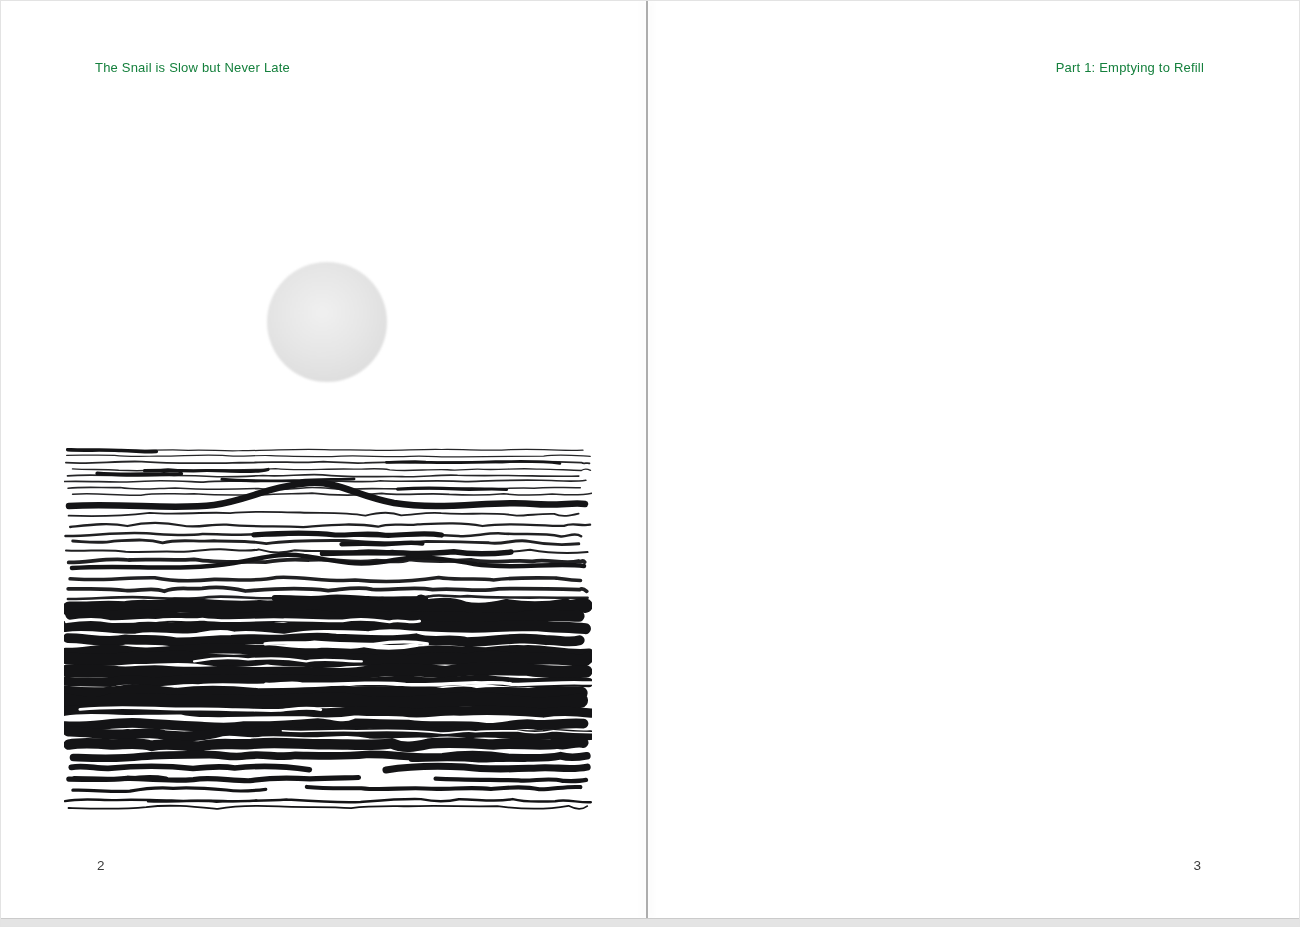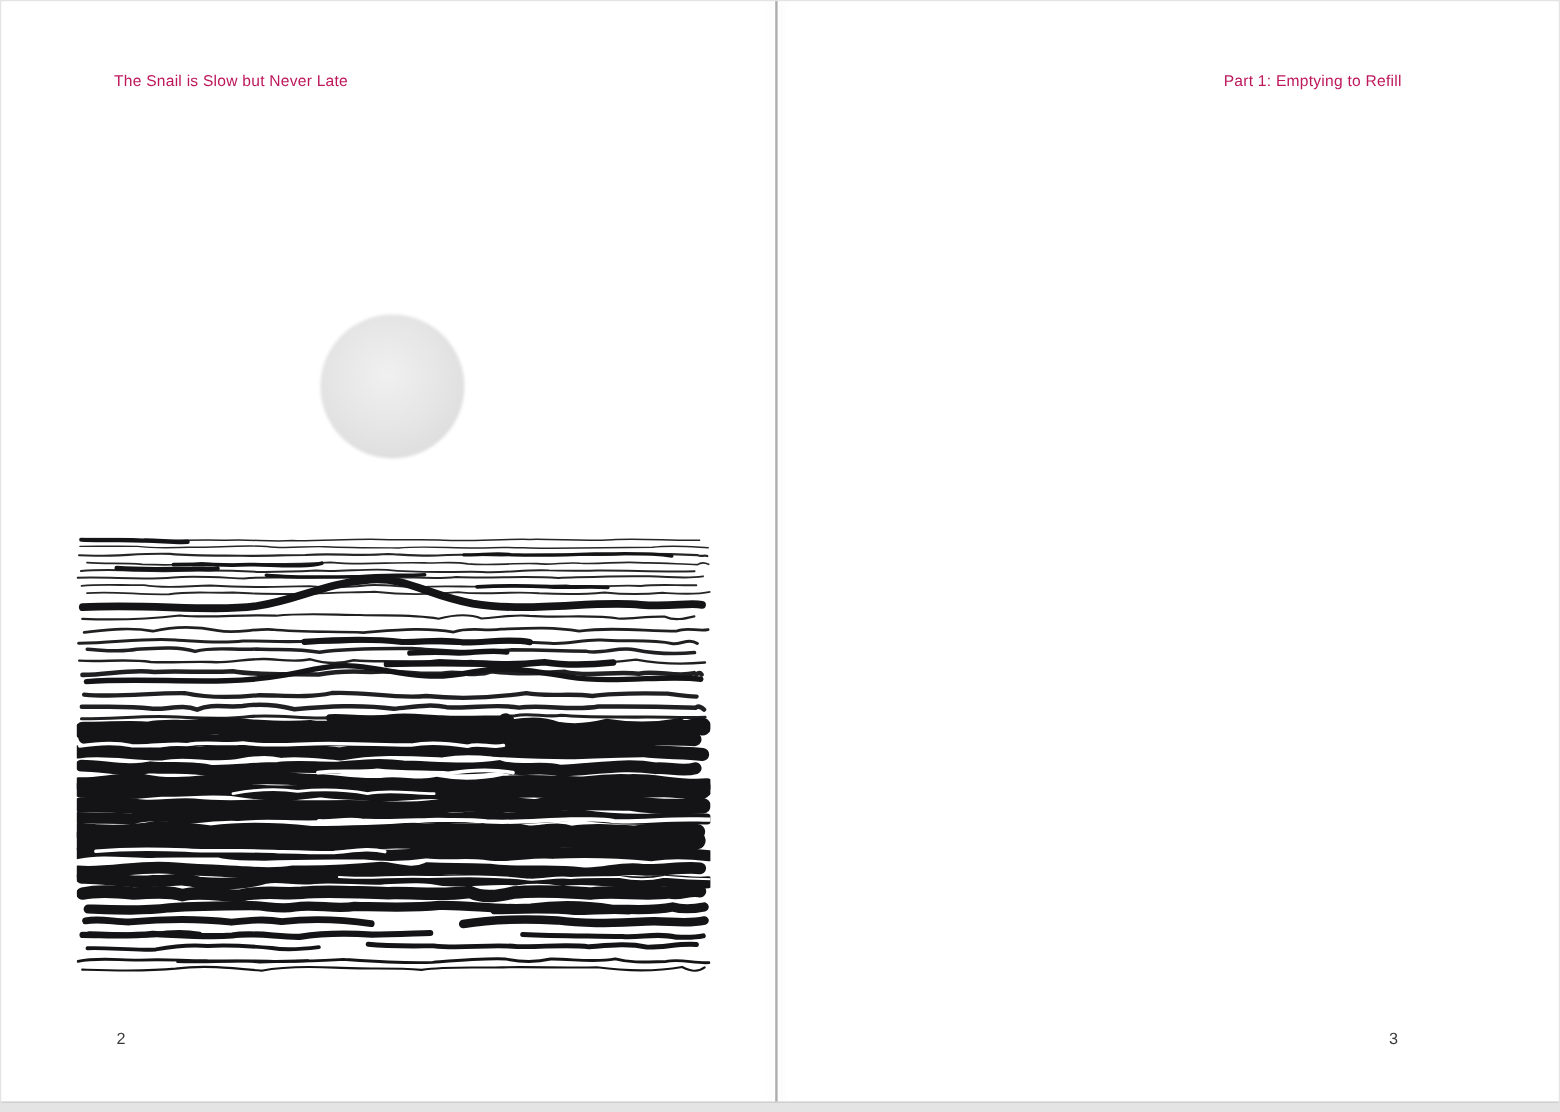--- a/index.html
+++ b/index.html
@@ -5,31 +5,31 @@
   html,body{margin:0;padding:0;}
   body{
     width:1300px;height:927px;position:relative;background:#ffffff;
     font-family:"Liberation Sans","DejaVu Sans",sans-serif;
     color:#2d2d2d;overflow:hidden;
   }
   .frame{position:absolute;inset:0;border:1px solid #e3e3e3;pointer-events:none;z-index:9;}
   .spread{position:absolute;inset:0;}
   .page{position:absolute;top:0;height:919px;background:#fff;}
   .page-left{left:0;width:647px;}
-  .page-right{left:613px;width:651px;}
+  .page-right{left:649px;width:651px;}
   .spine{
     position:absolute;left:646px;top:0;width:2px;height:919px;background:#adadad;
     box-shadow:-4px 0 6px rgba(0,0,0,0.05),4px 0 6px rgba(0,0,0,0.05);z-index:5;
   }
   .bottom-strip{
     position:absolute;left:0;bottom:0;width:100%;height:8px;background:#e4e4e4;
     border-top:1px solid #cbcbcb;z-index:6;
   }
   .running-header{
-    position:absolute;top:60px;font-size:13px;letter-spacing:0.2px;color:#be185d;
+    position:absolute;top:60px;font-size:13px;letter-spacing:0.2px;color:#15803d;
   }
   .rh-left{left:95px;}
   .rh-right{right:96px;text-align:right;}
   .page-number{position:absolute;top:858px;font-size:13.5px;color:#3a3a3a;}
   .pn-left{left:97px;}
   .pn-right{right:99px;}
   .moon{
     position:absolute;left:267px;top:262px;width:120px;height:120px;border-radius:50%;
     background:radial-gradient(circle at 46% 42%, #f0f0f0 0%, #e6e6e6 45%, #dedede 75%, #d9d9d9 100%);
     filter:blur(1.2px);

